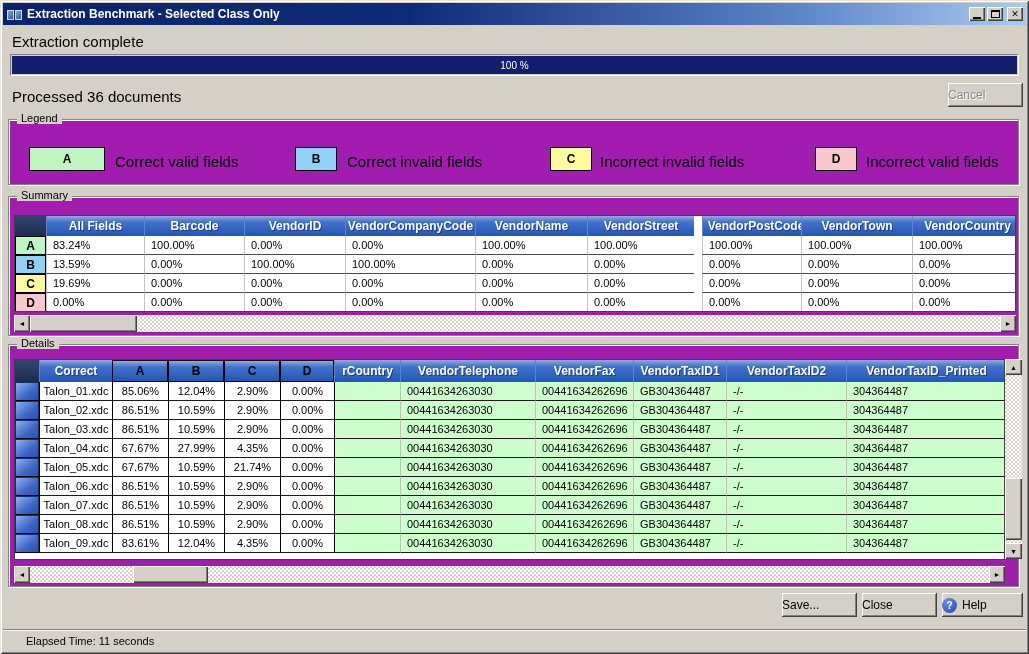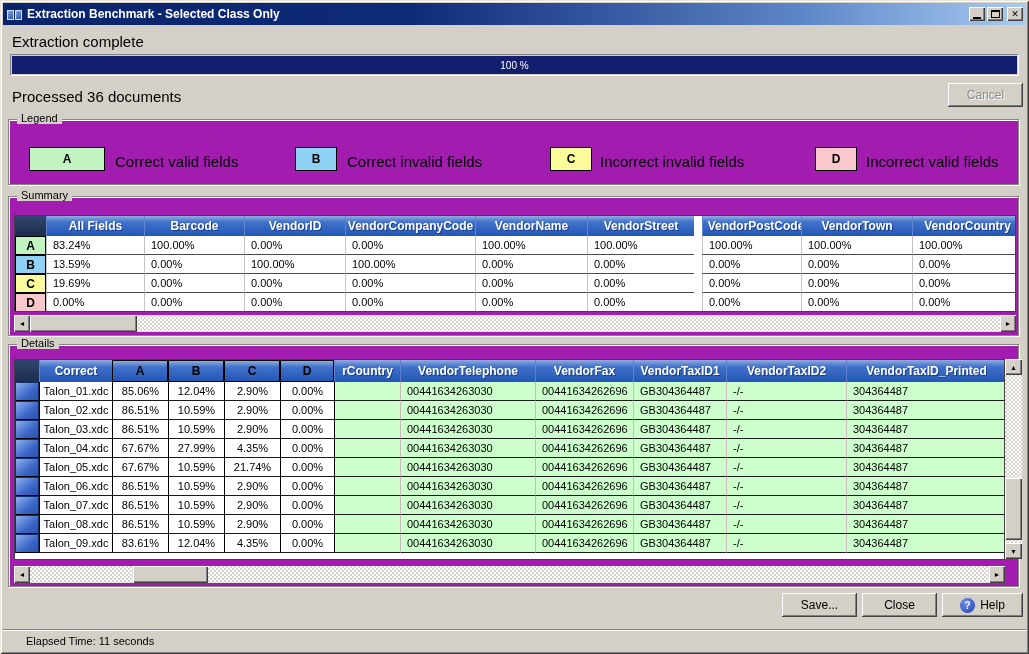--- a/index.html
+++ b/index.html
@@ -19,21 +19,21 @@
   .win-btn{width:16px;height:14px;background:#d4d0c8;display:flex;align-items:center;justify-content:center;
     box-shadow:inset 1px 1px 0 #fff, inset -1px -1px 0 #404040, inset -2px -2px 0 #808080;font-size:9px;font-weight:bold}
   .win-btn.close{margin-left:2px}
   .glyph-min{width:8px;height:2px;background:#000;margin-top:7px}
   .glyph-max{width:9px;height:8px;border:1px solid #000;border-top:2px solid #000}
   .lbl{position:absolute;font-size:15px;white-space:nowrap}
   .progress{position:absolute;left:10px;top:54px;width:1009px;height:22px;background:#d4d0c8;
     border-top:1px solid #808080;border-left:1px solid #808080;border-bottom:1px solid #fff;border-right:1px solid #fff}
   .progress-fill{position:absolute;left:1px;top:1px;right:1px;bottom:1px;background:#131f6e;color:#fff;
     display:flex;align-items:center;justify-content:center;font-size:10px}
-  .btn{position:absolute;height:24px;background:#d4d0c8;display:flex;align-items:center;justify-content:center;
+  .btn{position:absolute;height:24px;background:#d4d0c8;display:flex;align-items:center;
     gap:5px;font-size:12px;box-shadow:inset -1px -1px 0 #404040, inset 1px 1px 0 #fff, inset -2px -2px 0 #808080;cursor:default}
   .btn.disabled{color:#8a8a8a;text-shadow:1px 1px 0 #fff}
   .help-ico{width:15px;height:15px;border-radius:50%;background:radial-gradient(circle at 35% 30%,#6f8fe8,#1c3fb4);
     color:#fff;font-weight:bold;font-size:10px;display:flex;align-items:center;justify-content:center}
   .groupbox{position:absolute;border:1px solid #8a867e;box-shadow:inset 1px 1px 0 #fff,1px 1px 0 #fff;background:#a21caf}
   .gb-caption{position:absolute;top:-8px;left:8px;background:#d4d0c8;padding:0 4px;font-size:11px;white-space:nowrap}
   .swatch{position:absolute;height:24px;border:1px solid #000;display:flex;align-items:center;justify-content:center;
     font-weight:bold;font-size:12px}
   .bgA{background:#c0f4c0}.bgB{background:#90d2f4}.bgC{background:#fcfc9c}.bgD{background:#f9c8cc}
   .tbl{position:absolute;background:#fff;border:1px solid #404040;overflow:hidden}

